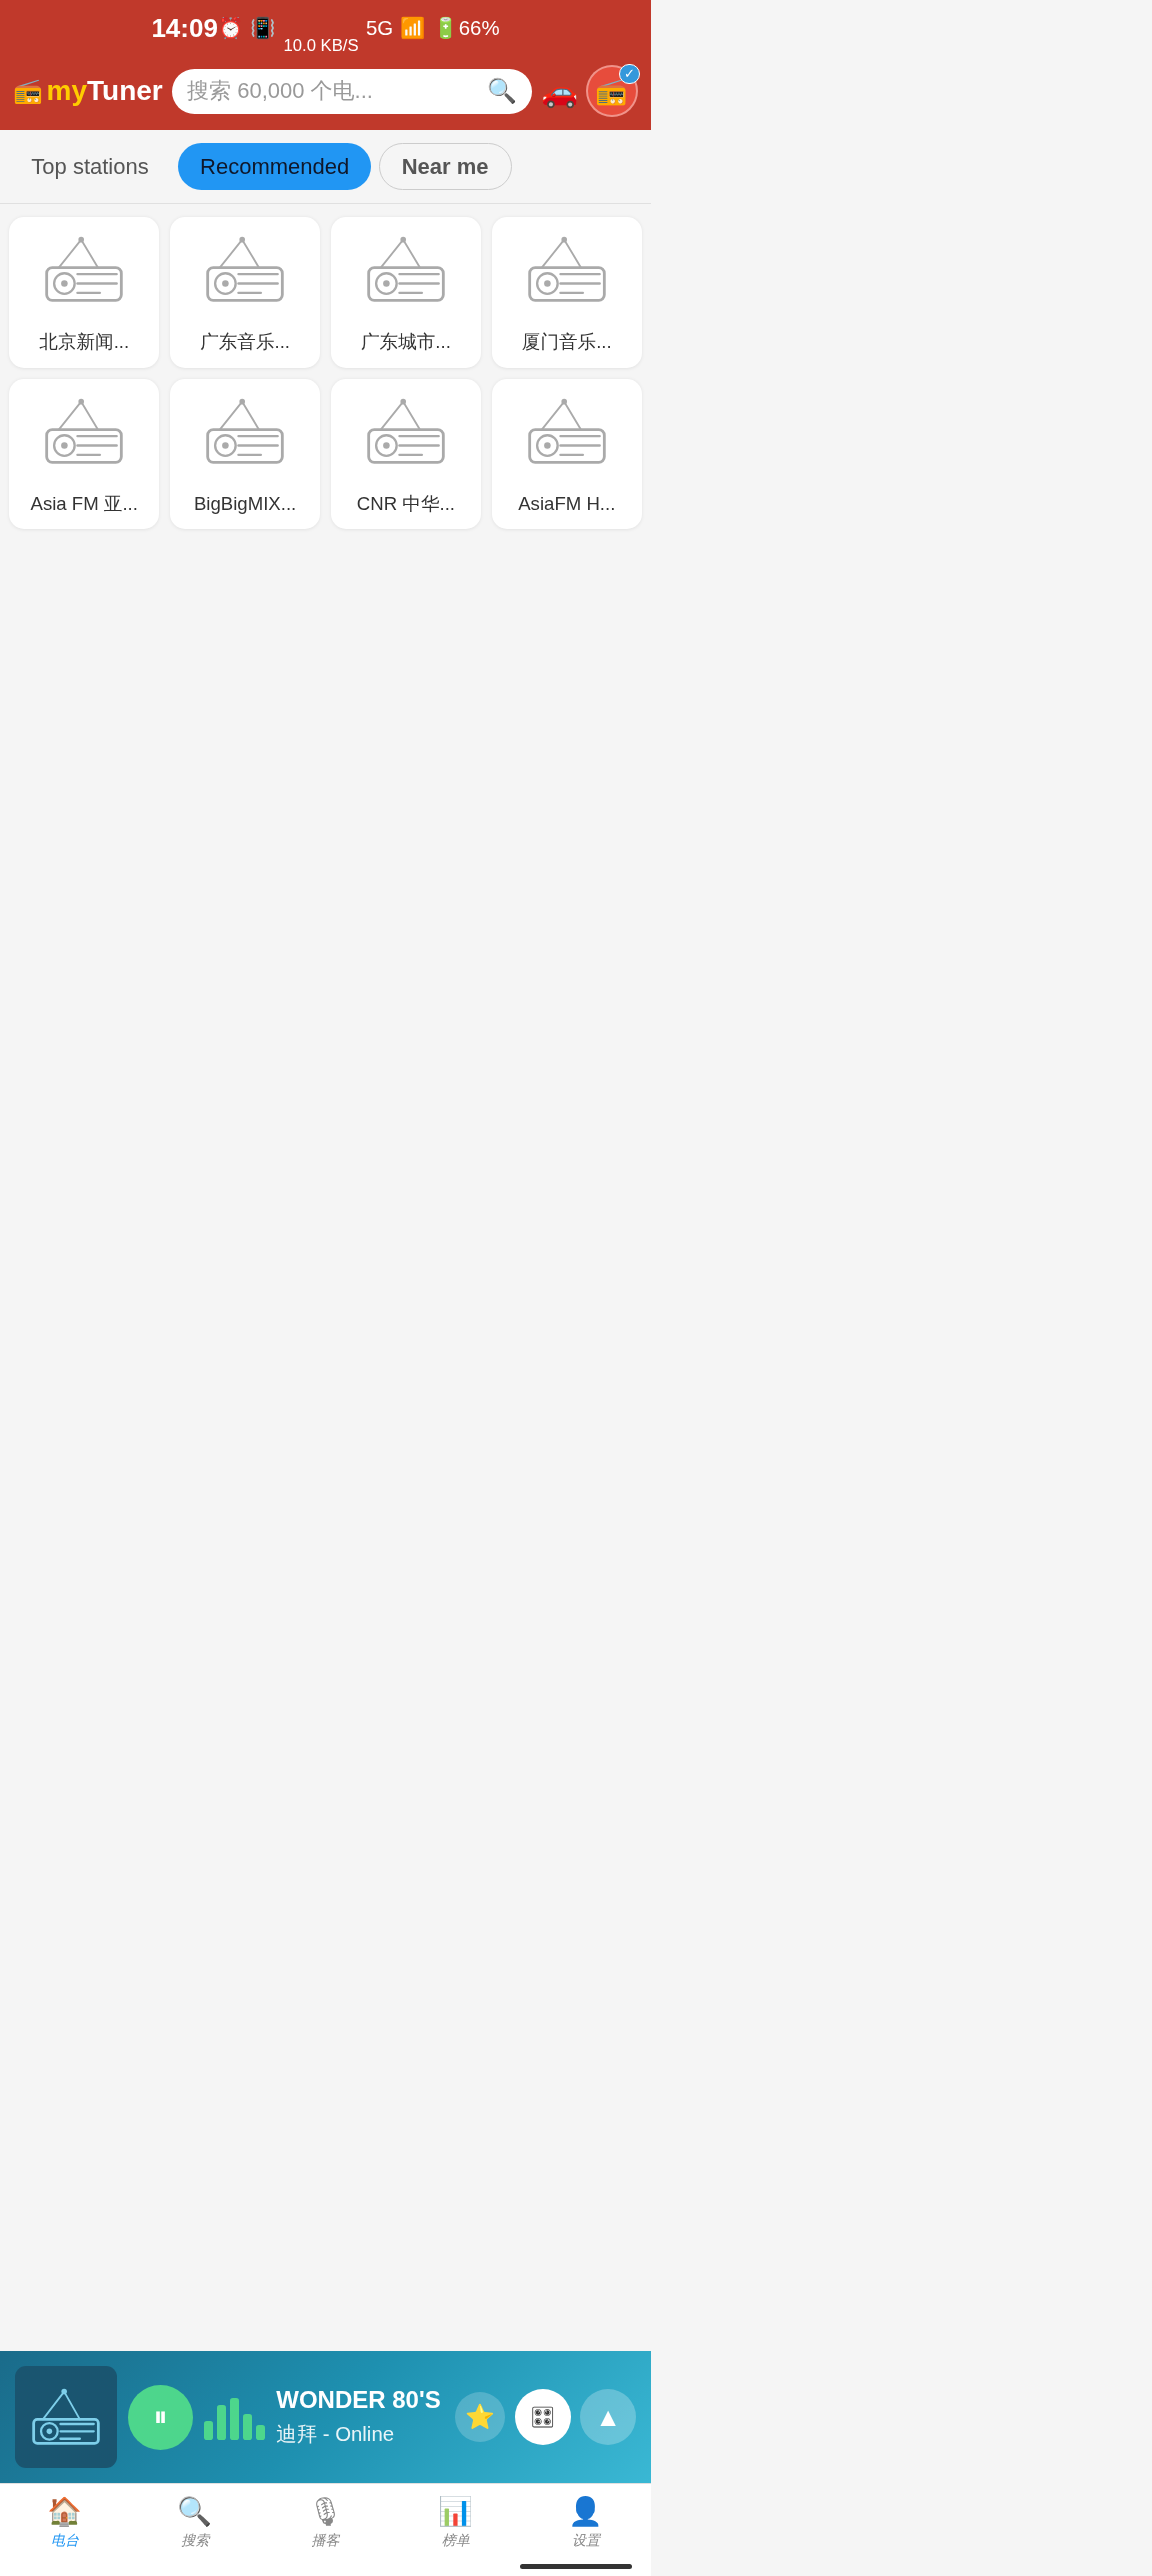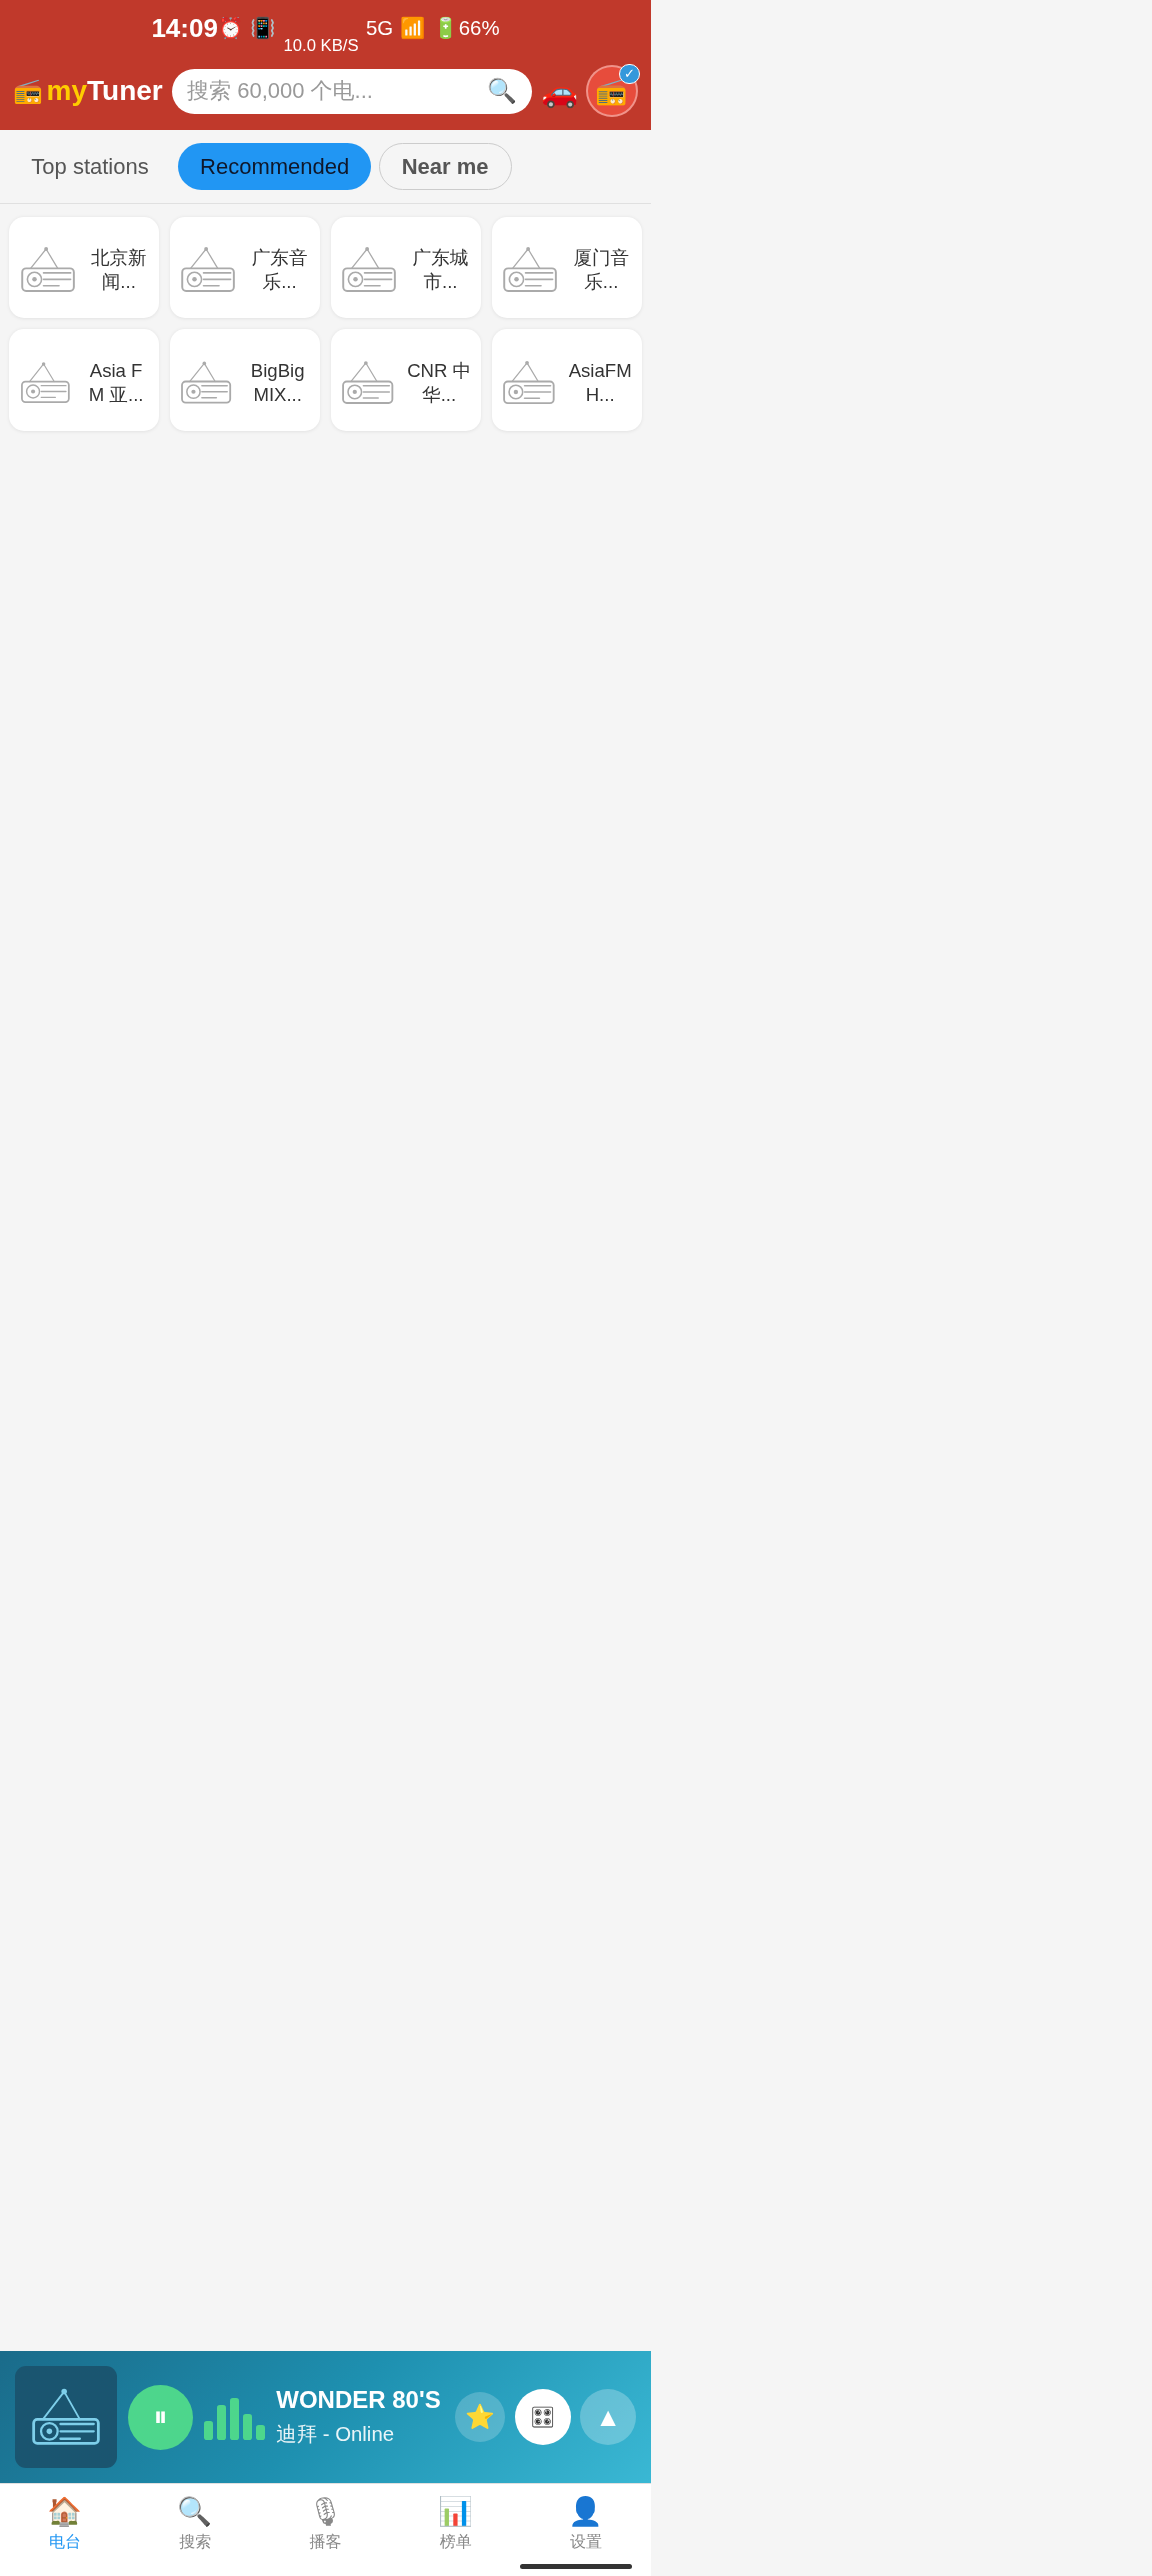--- a/index.html
+++ b/index.html
@@ -149,23 +149,23 @@
       display: grid;
       grid-template-columns: repeat(4, 1fr);
       gap: 11px;
       background: #f5f5f5;
     }
     .station-card {
       background: white;
       border-radius: 15px;
       padding: 18.6px 9.3px 13px;
       display: flex;
-      flex-direction: row;
-      align-items: center;
-      gap: 11px;
+      flex-direction: column;
+      align-items: center;
+      gap: 25px;
       cursor: pointer;
       box-shadow: 0 0.9px 3.7px rgba(0,0,0,0.08);
     }
     .radio-icon-svg {
       width: 84px;
       height: 70px;
     }
     .station-name {
       font-size: 18.6px;
       color: #333;
@@ -288,21 +288,21 @@
     }
     .nav-item {
       flex: 1;
       display: flex;
       flex-direction: column;
       align-items: center;
       gap: 3.7px;
       cursor: pointer;
     }
     .nav-icon { font-size: 28px; }
-    .nav-label { font-size: 16px; }
+    .nav-label { font-size: 14px; font-style: italic; }
     .nav-active .nav-icon { color: #2196f3; }
     .nav-active .nav-label { color: #2196f3; }
     .nav-inactive .nav-icon { color: #888; }
     .nav-inactive .nav-label { color: #888; }
 
     
     .home-indicator {
       position: fixed;
       bottom: 7.4px;
       left: 50%;

